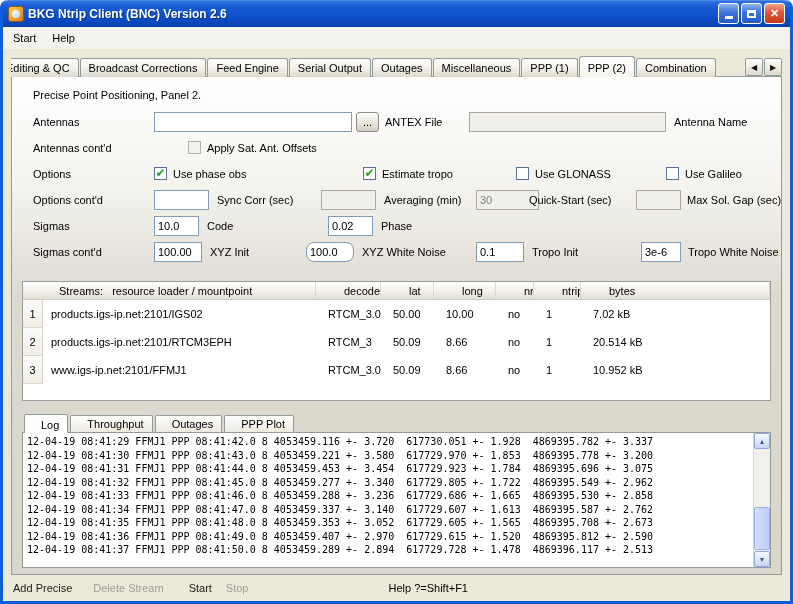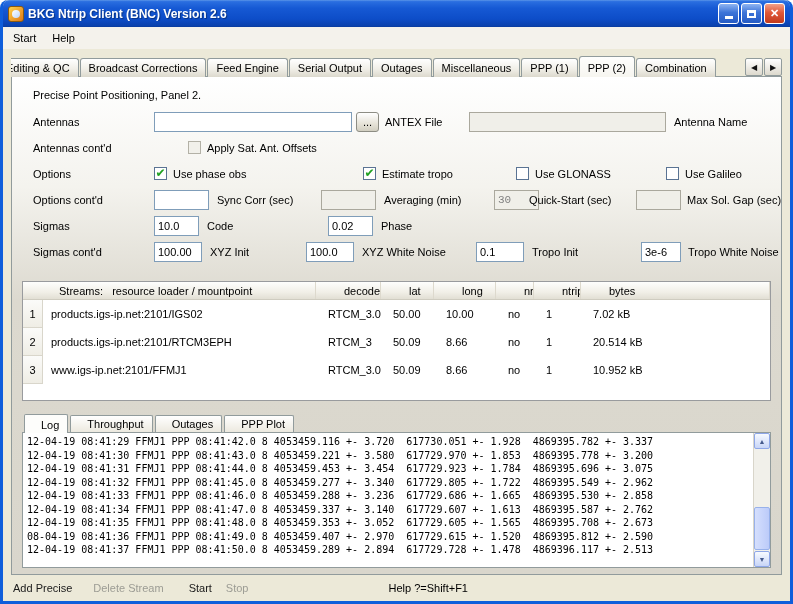--- a/index.html
+++ b/index.html
@@ -205,39 +205,39 @@
           <span class="cb" style="left:633px"></span>
           <span class="a" style="left:652px">Use Galileo</span>
         </div>
 
         <div class="frow">
           <span class="a" style="left:0">Options cont'd</span>
           <input class="inp" style="left: 121px; width: 55px;" value="">
           <span class="a" style="left:184px">Sync Corr (sec)</span>
           <input class="inp dis" style="left: 288px; width: 55px;" disabled="" value="">
           <span class="a" style="left:351px">Averaging (min)</span>
-          <input class="inp dis" style="left: 461px; width: 45px; font-family: Liberation Mono, monospace;" disabled="" value="30">
+          <input class="inp dis" style="left: 443px; width: 63px;" disabled="" value="30">
           <span class="a" style="left:496px">Quick-Start (sec)</span>
           <input class="inp dis" style="left: 603px; width: 45px;" disabled="" value="">
           <span class="a" style="left:654px">Max Sol. Gap (sec)</span>
         </div>
 
         <div class="frow">
           <span class="a" style="left:0">Sigmas</span>
           <input class="inp" style="left: 121px; width: 45px;" value="10.0">
           <span class="a" style="left:174px">Code</span>
           <input class="inp" style="left: 295px; width: 45px;" value="0.02">
           <span class="a" style="left:348px">Phase</span>
         </div>
 
         <div class="frow">
           <span class="a" style="left:0">Sigmas cont'd</span>
           <input class="inp" style="left: 121px; width: 48px;" value="100.00">
           <span class="a" style="left:177px">XYZ Init</span>
-          <input class="inp" style="left: 273px; width: 48px;" value="100.0">
+          <input class="inp" style="left: 273px; width: 48px; border-radius: 8px;" value="100.0">
           <span class="a" style="left:329px">XYZ White Noise</span>
           <input class="inp" style="left: 443px; width: 48px;" value="0.1">
           <span class="a" style="left:499px">Tropo Init</span>
           <input class="inp" style="left: 608px; width: 40px;" value="3e-6">
           <span class="a" style="left:655px">Tropo White Noise</span>
         </div>
 
       </div>
 
       <div class="s-table">
@@ -291,21 +291,21 @@
 
       <div class="log-box">
         <div class="log-lines">
           <div class="log-line">12-04-19 08:41:29 FFMJ1 PPP 08:41:42.0 8 4053459.116 +- 3.720  617730.051 +- 1.928  4869395.782 +- 3.337</div>
           <div class="log-line">12-04-19 08:41:30 FFMJ1 PPP 08:41:43.0 8 4053459.221 +- 3.580  617729.970 +- 1.853  4869395.778 +- 3.200</div>
           <div class="log-line">12-04-19 08:41:31 FFMJ1 PPP 08:41:44.0 8 4053459.453 +- 3.454  617729.923 +- 1.784  4869395.696 +- 3.075</div>
           <div class="log-line">12-04-19 08:41:32 FFMJ1 PPP 08:41:45.0 8 4053459.277 +- 3.340  617729.805 +- 1.722  4869395.549 +- 2.962</div>
           <div class="log-line">12-04-19 08:41:33 FFMJ1 PPP 08:41:46.0 8 4053459.288 +- 3.236  617729.686 +- 1.665  4869395.530 +- 2.858</div>
           <div class="log-line">12-04-19 08:41:34 FFMJ1 PPP 08:41:47.0 8 4053459.337 +- 3.140  617729.607 +- 1.613  4869395.587 +- 2.762</div>
           <div class="log-line">12-04-19 08:41:35 FFMJ1 PPP 08:41:48.0 8 4053459.353 +- 3.052  617729.605 +- 1.565  4869395.708 +- 2.673</div>
-          <div class="log-line">08-04-19 08:41:36 FFMJ1 PPP 08:41:49.0 8 4053459.407 +- 2.970  617729.615 +- 1.520  4869395.812 +- 2.590</div>
+          <div class="log-line">12-04-19 08:41:36 FFMJ1 PPP 08:41:49.0 8 4053459.407 +- 2.970  617729.615 +- 1.520  4869395.812 +- 2.590</div>
           <div class="log-line">12-04-19 08:41:37 FFMJ1 PPP 08:41:50.0 8 4053459.289 +- 2.894  617729.728 +- 1.478  4869396.117 +- 2.513</div>
         </div>
         <div class="vscroll">
           <div class="sbtn">
               <span>▲</span>
             </div>
           <div class="strack">
             <div class="sthumb"></div>
           </div>
           <div class="sbtn">

